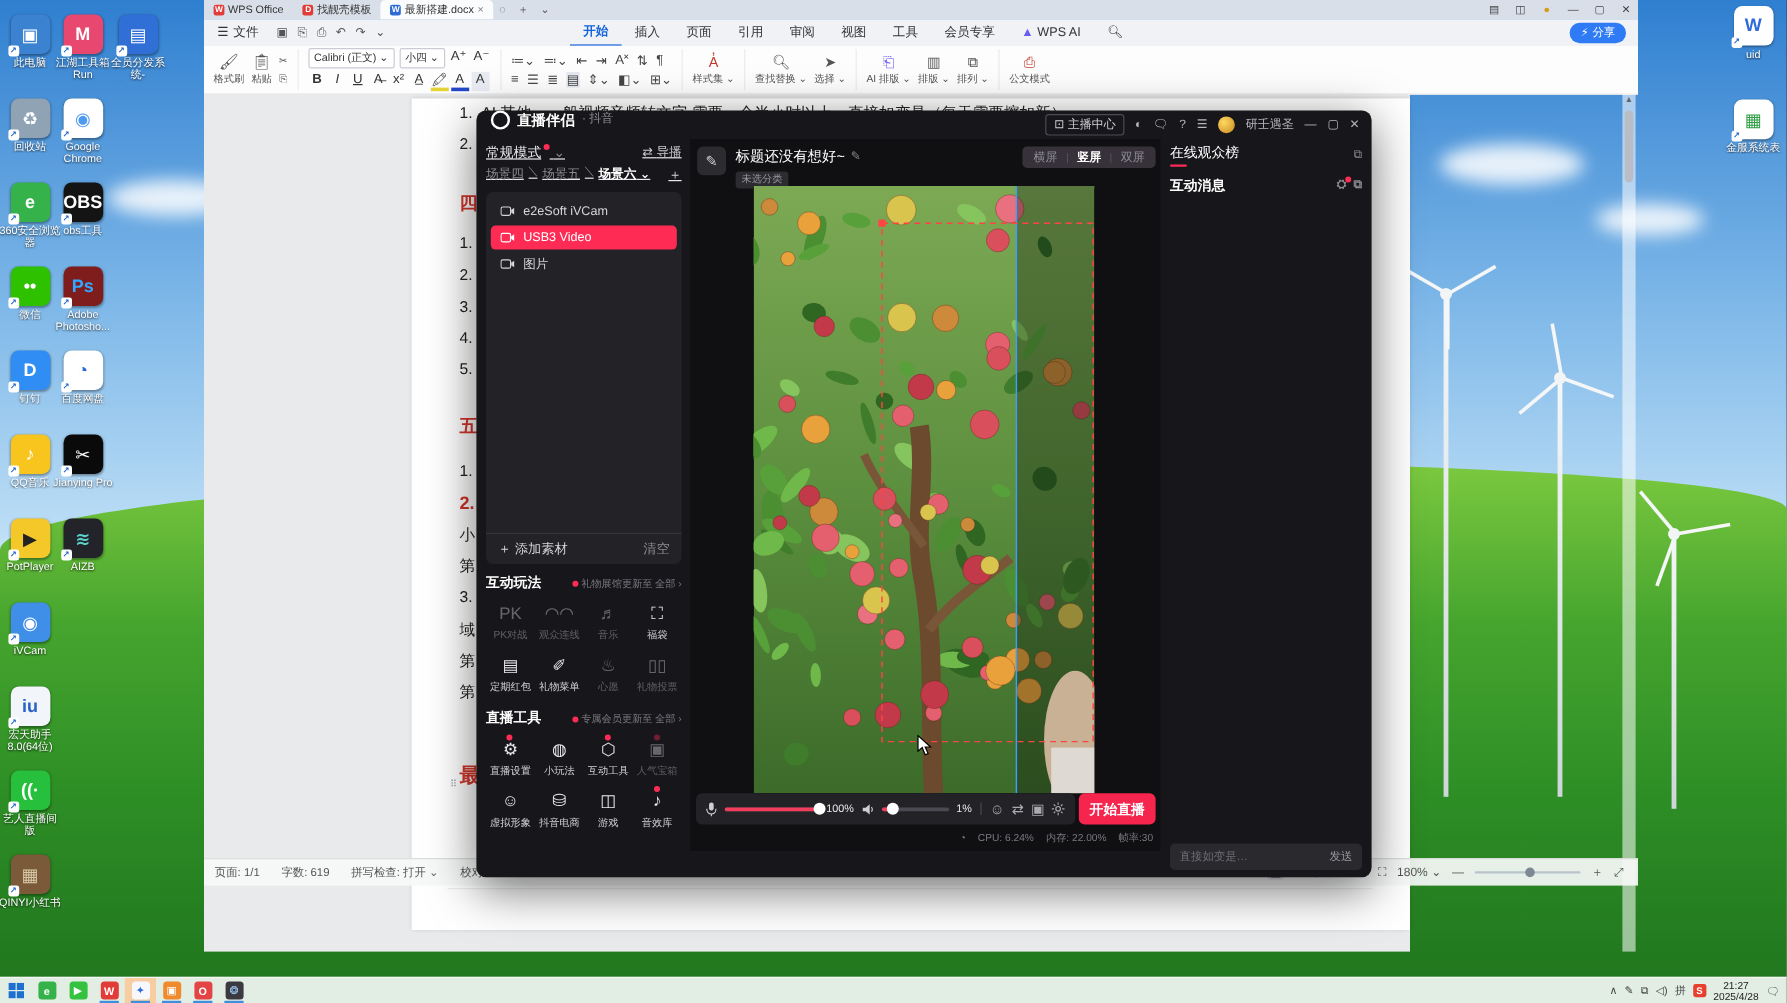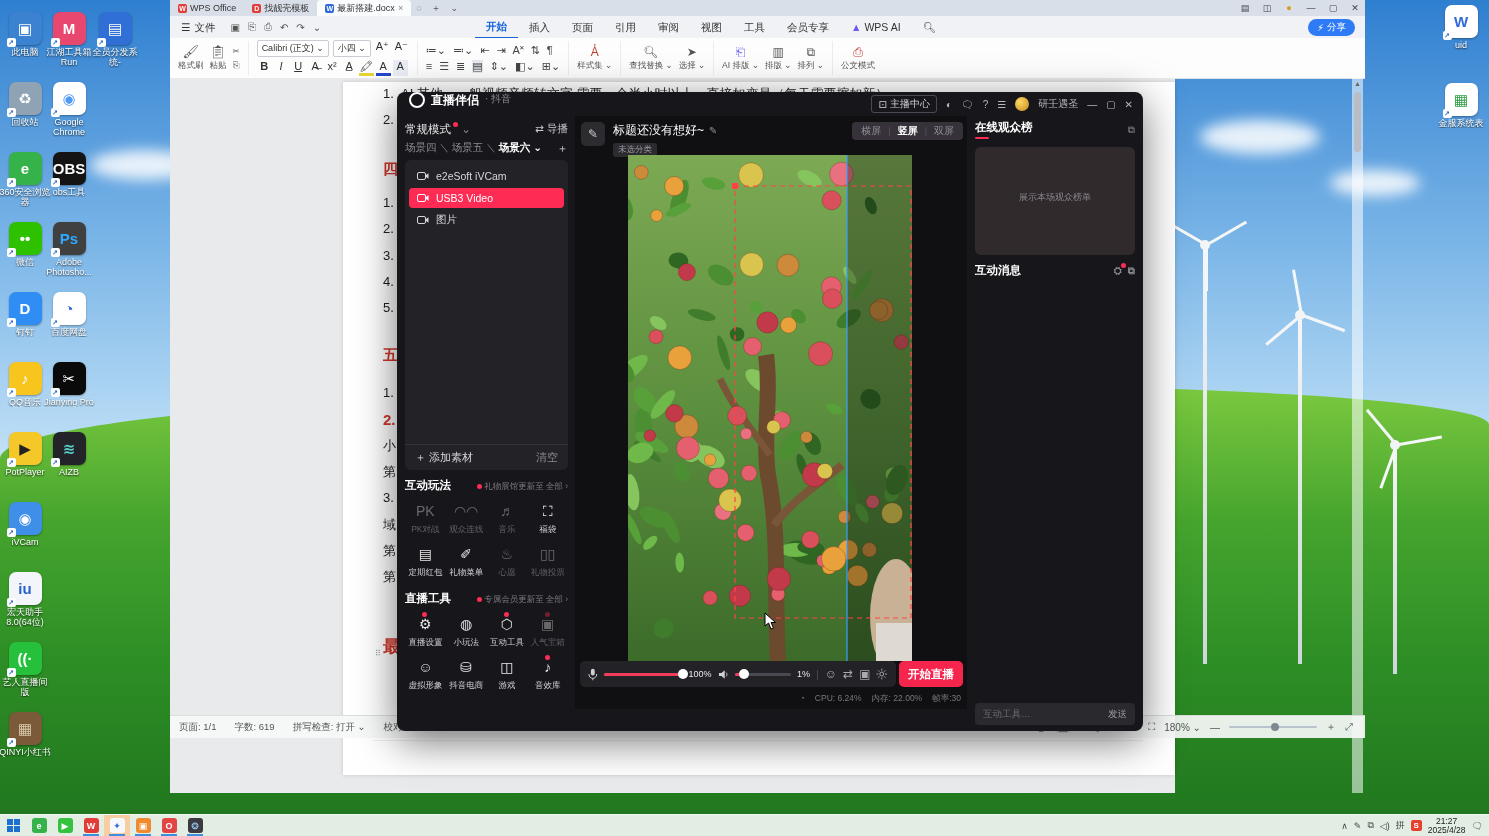--- a/index.html
+++ b/index.html
@@ -66,21 +66,21 @@
         box-shadow:0 10px 40px rgba(0,0,0,.55);color:#ddd;font-size:11px;overflow:hidden;}
   #live-title{position:absolute;left:0;top:0;width:100%;height:24px;display:flex;gap:6px;padding-left:12px;box-sizing:border-box;}
   #live-title .logo{width:12px;height:12px;border:2px solid #fff;border-radius:50%;}
   #live-title .appname{color:#fff;font-weight:bold;font-size:12px;}
   #live-title .plat{color:#8a8a90;font-size:10px;}
   #live-hdr-right{margin-left:auto;display:flex;align-items:center;gap:9px;padding-right:10px;color:#b6b6bc;font-size:10px;}
   .hdr-pill{border:1px solid #4a4a52;border-radius:3px;padding:1px 6px;display:flex;gap:3px;align-items:center;color:#cfcfd4;}
   .avatar{width:14px;height:14px;border-radius:50%;background:radial-gradient(circle at 35% 35%,#ffd761,#c78a1d);}
   
   #lp{position:absolute;left:8px;top:28px;width:163px;bottom:6px;}
-  .lp-row{display:flex;align-items:center;color:#e8e8ea;}
+  .lp-row{display:flex;align-items:flex-start;color:#e8e8ea;text-decoration:underline;}
   .reddot{width:5px;height:5px;background:#fe2c55;border-radius:50%;display:inline-block;margin-left:2px;vertical-align:top;}
   .scene{color:#8a8a90;font-size:10.5px;}
   .scene.sel{color:#fff;font-weight:bold;}
   #src-panel{position:absolute;left:0;top:40px;width:100%;height:310px;background:#232327;border-radius:6px;}
   .src-row{display:flex;align-items:center;gap:7px;height:20px;padding:0 8px;margin:2px 4px;border-radius:4px;color:#d6d6da;font-size:10.5px;}
   .src-row.active{background:#fe2c55;color:#fff;}
   #addrow{position:absolute;left:0;bottom:0;width:100%;height:26px;border-top:1px solid #333338;display:flex;align-items:center;padding:0 10px;box-sizing:border-box;color:#d6d6da;}
   .sec-hdr{display:flex;align-items:baseline;margin-top:10px;color:#fff;font-weight:bold;font-size:11.5px;}
   .sec-sub{margin-left:auto;color:#77777e;font-size:8.5px;font-weight:normal;display:flex;align-items:center;gap:2px;}
   .grid4{display:grid;grid-template-columns:repeat(4,1fr);row-gap:8px;margin-top:8px;}
@@ -103,21 +103,21 @@
   .track{height:3px;background:#4a4a52;border-radius:2px;position:relative;}
   .fill{position:absolute;left:0;top:0;height:3px;background:#f23d5c;border-radius:2px;}
   .knob{position:absolute;top:-3.5px;width:10px;height:10px;background:#fff;border-radius:50%;}
   .pct{color:#e8e8ea;font-size:9px;}
   .cicon{color:#a9a9b0;font-size:12px;}
   #start-btn{position:absolute;right:4px;bottom:22px;width:64px;height:26px;background:#f5254d;border-radius:5px;color:#fff;font-weight:bold;
              font-size:11.5px;display:flex;align-items:center;justify-content:center;}
   #cstats{position:absolute;right:6px;bottom:4px;color:#77777e;font-size:8.5px;display:flex;gap:10px;}
   
   #rp{position:absolute;left:578px;top:28px;width:160px;bottom:6px;}
-  #rp-tab{color:#fff;font-weight:bold;font-size:11.5px;display:inline-block;}
+  #rp-tab{color:#fff;font-weight:normal;font-size:11.5px;display:inline-block;}
   #rp-tab:after{content:"";display:block;width:14px;height:2px;background:#fe2c55;border-radius:1px;margin-top:2px;}
   .rp-box{background:#312a2d;border-radius:6px;position:relative;color:#8d8d93;}
   .rp-empty{position:absolute;left:0;right:0;text-align:center;font-size:9px;color:#87878d;}
   #rp-msg-hdr{display:flex;align-items:center;margin-top:8px;color:#fff;font-weight:bold;font-size:11.5px;}
   #rp-input{position:absolute;left:0;bottom:0;width:100%;height:22px;background:#29292e;border-radius:4px;display:flex;align-items:center;padding:0 8px;box-sizing:border-box;}
   #rp-input .ph{color:#6d6d74;font-size:9.5px;}
   #rp-input .send{margin-left:auto;color:#9a9aa1;font-size:9.5px;}
   
   #taskbar{position:absolute;left:0;bottom:0;width:100%;height:21px;background:rgba(243,247,245,.92);display:flex;align-items:center;border-top:1px solid rgba(255,255,255,.6);}
   .tb-app{width:26px;height:21px;display:flex;align-items:center;justify-content:center;position:relative;}
@@ -274,21 +274,21 @@
 
       <div class="dicon" style="position: absolute; top: 140px; left: 0px;">
         <div class="tile" style="background: rgb(20, 20, 20); color: rgb(255, 255, 255);">
           <span>OBS</span>
           <span class="lnk">↗</span>
         </div>
         <div class="lbl">obs工具</div>
       </div>
 
       <div class="dicon" style="position: absolute; top: 210px; left: 0px;">
-        <div class="tile" style="background: #404040; color: rgb(49, 168, 255);">
+        <div class="tile" style="background: #7f1d1d; color: rgb(49, 168, 255);">
           <span>Ps</span>
           <span class="lnk">↗</span>
         </div>
         <div class="lbl">Adobe Photosho...</div>
       </div>
 
       <div class="dicon" style="position: absolute; top: 280px; left: 0px;">
         <div class="tile" style="background: rgb(255, 255, 255); color: rgb(47, 104, 217);">
           <span>◔</span>
           <span class="lnk">↗</span>
@@ -989,32 +989,29 @@
         <span>内存: 22.00%</span>
         <span>帧率:30</span>
       </div>
     </div>
 
     <div id="rp">
       <div style="display:flex;align-items:center;">
         <span id="rp-tab">在线观众榜</span>
         <span style="margin-left:auto;color:#8a8a90;font-size:10px;">⧉</span>
       </div>
-      <div class="rp-box" style="height:108px;margin-top:8px;">
-        <span class="rp-empty" style="top:44px;">展示本场观众榜单</span>
-      </div>
       <div id="rp-msg-hdr">
         <span>互动消息</span>
         <span style="margin-left:auto;display:flex;gap:6px;align-items:center;color:#8a8a90;font-size:10px;">
           <span style="position:relative;">⛭<span class="reddot" style="position:absolute;top:-2px;right:-4px;"></span></span>
           <span>⧉</span>
         </span>
       </div>
       <div id="rp-input">
-        <span class="ph">互动工具…</span>
+        <span class="ph">直接如变是…</span>
         <span class="send">发送</span>
       </div>
     </div>
   </div>
 
   <svg id="cursor" width="14" height="18" viewBox="0 0 14 18">
     <path d="M1 1 L1 14 L4.5 11 L7 17 L9.5 16 L7 10.5 L11.5 10.5 Z" fill="#fff" stroke="#000" stroke-width="1"></path>
   </svg>
 
   <div id="taskbar">

